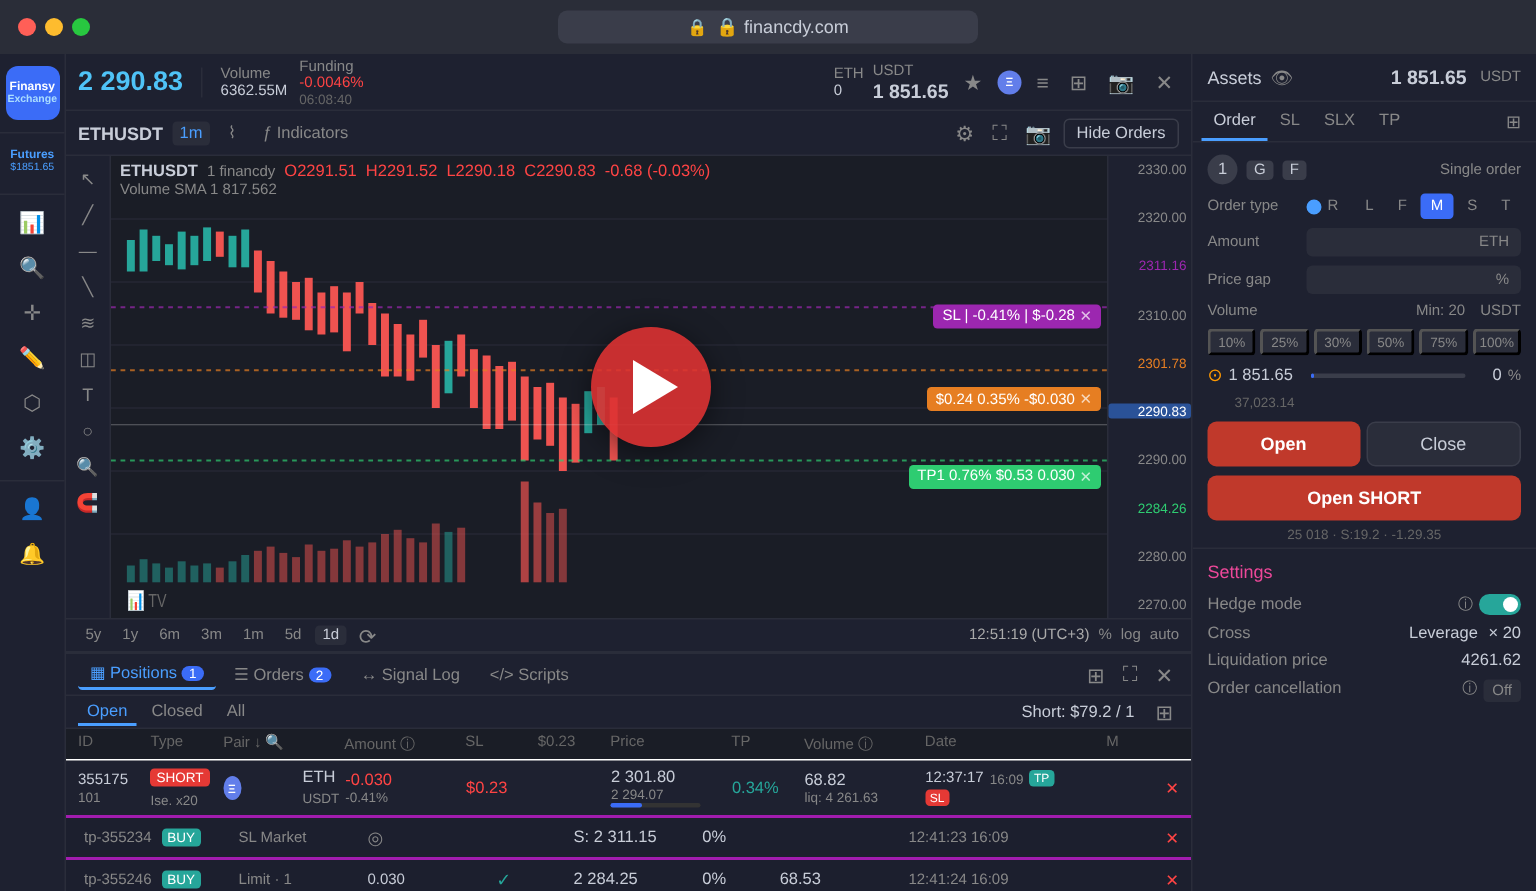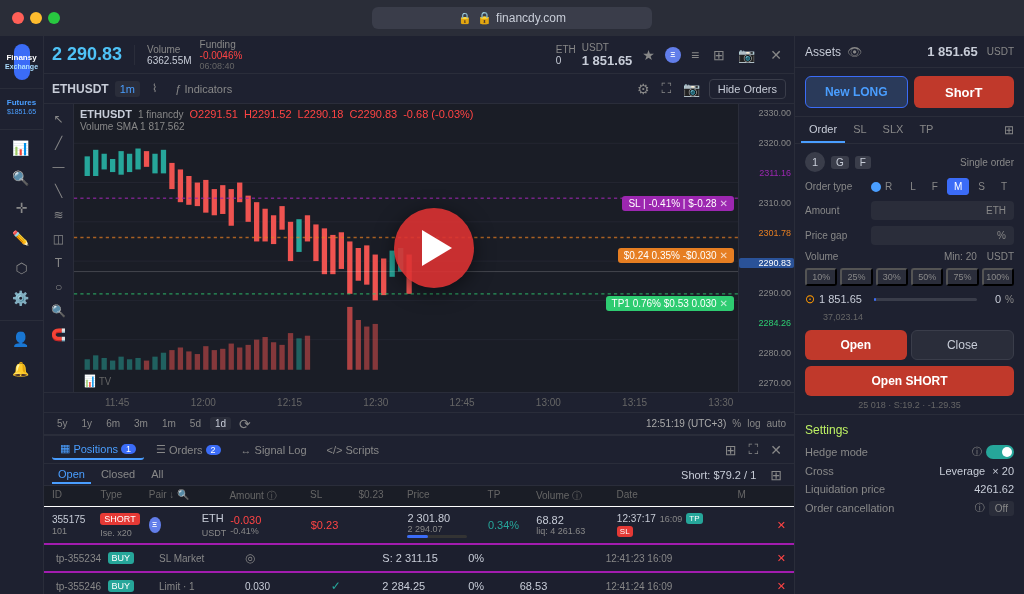--- a/index.html
+++ b/index.html
@@ -41,21 +41,21 @@
       width: 44px;
       background: #1e2130;
       display: flex;
       flex-direction: column;
       align-items: center;
       padding: 8px 0;
       border-right: 1px solid #2a2d3a;
       flex-shrink: 0;
     }
     .logo-btn {
-      width: 16px;
+      width: 36px;
       height: 36px;
       background: #3b6cf7;
       border-radius: 8px;
       display: flex;
       flex-direction: column;
       align-items: center;
       justify-content: center;
       margin-bottom: 4px;
       cursor: pointer;
       font-size: 7px;
@@ -366,21 +366,21 @@
     .slider-pct { font-size: 10px; color: #888; }
 
     .open-close-btns { display: flex; gap: 4px; padding: 0 10px 6px; }
     .open-btn { flex: 1; padding: 7px; background: #c0392b; border-radius: 6px; border: none; color: #fff; font-size: 12px; font-weight: bold; cursor: pointer; text-align: center; }
     .close-btn { flex: 1; padding: 7px; background: #2a2d3a; border-radius: 6px; border: 1px solid #3a3d4a; color: #c8cdd8; font-size: 12px; cursor: pointer; text-align: center; }
 
     .open-short-btn { margin: 0 10px 4px; padding: 8px; background: #c0392b; border-radius: 6px; border: none; color: #fff; font-size: 12px; font-weight: bold; cursor: pointer; text-align: center; }
     .open-short-hint { text-align: center; font-size: 9px; color: #666; padding-bottom: 4px; }
 
     .settings-section { padding: 8px 10px; border-top: 1px solid #2a2d3a; }
-    .settings-title { font-size: 12px; color: #bef264; margin-bottom: 8px; }
+    .settings-title { font-size: 12px; color: #ec4899; margin-bottom: 8px; }
     .setting-row { display: flex; align-items: center; margin-bottom: 6px; }
     .setting-label { font-size: 11px; color: #888; flex: 1; }
     .toggle-on { width: 28px; height: 14px; background: #26a69a; border-radius: 7px; position: relative; cursor: pointer; }
     .toggle-on::after { content:''; position: absolute; right: 2px; top: 2px; width: 10px; height: 10px; background: #fff; border-radius: 50%; }
     .leverage-val { font-size: 11px; color: #c8cdd8; }
     .setting-right { margin-left: auto; }
     .liquidation-val { font-size: 11px; color: #c8cdd8; }
     .off-badge { background: #2a2d3a; padding: 2px 6px; border-radius: 3px; font-size: 10px; color: #888; }
 
     
@@ -639,30 +639,20 @@
           </div>
 
           <div class="video-overlay">
             <div class="play-btn">
               <div class="play-triangle"></div>
             </div>
           </div>
         </div>
       </div>
 
-      <div class="time-axis">
-        <span class="time-tick">11:45</span>
-        <span class="time-tick">12:00</span>
-        <span class="time-tick">12:15</span>
-        <span class="time-tick">12:30</span>
-        <span class="time-tick">12:45</span>
-        <span class="time-tick">13:00</span>
-        <span class="time-tick">13:15</span>
-        <span class="time-tick">13:30</span>
-      </div>
 
       <div class="period-bar">
         <span class="period-btn">5y</span>
         <span class="period-btn">1y</span>
         <span class="period-btn">6m</span>
         <span class="period-btn">3m</span>
         <span class="period-btn">1m</span>
         <span class="period-btn">5d</span>
         <span class="period-btn active">1d</span>
         <span class="icon-btn">⟳</span>
@@ -831,24 +821,20 @@
 
   <div class="right-panel">
 
     <div class="assets-header">
       <span class="assets-label">Assets</span>
       <span style="color:#888;cursor:pointer;">👁</span>
       <span class="assets-value">1 851.65</span>
       <span class="assets-currency">USDT</span>
     </div>
 
-    <div class="action-buttons">
-      <button class="long-btn">New LONG</button>
-      <button class="short-btn">ShorT</button>
-    </div>
 
     <div class="order-tabs">
       <div class="order-tab active">Order</div>
       <div class="order-tab">SL</div>
       <div class="order-tab">SLX</div>
       <div class="order-tab">TP</div>
       <div style="margin-left:auto;padding:6px 4px;color:#888;cursor:pointer;font-size:12px;">⊞</div>
     </div>
 
     <div class="order-form">

